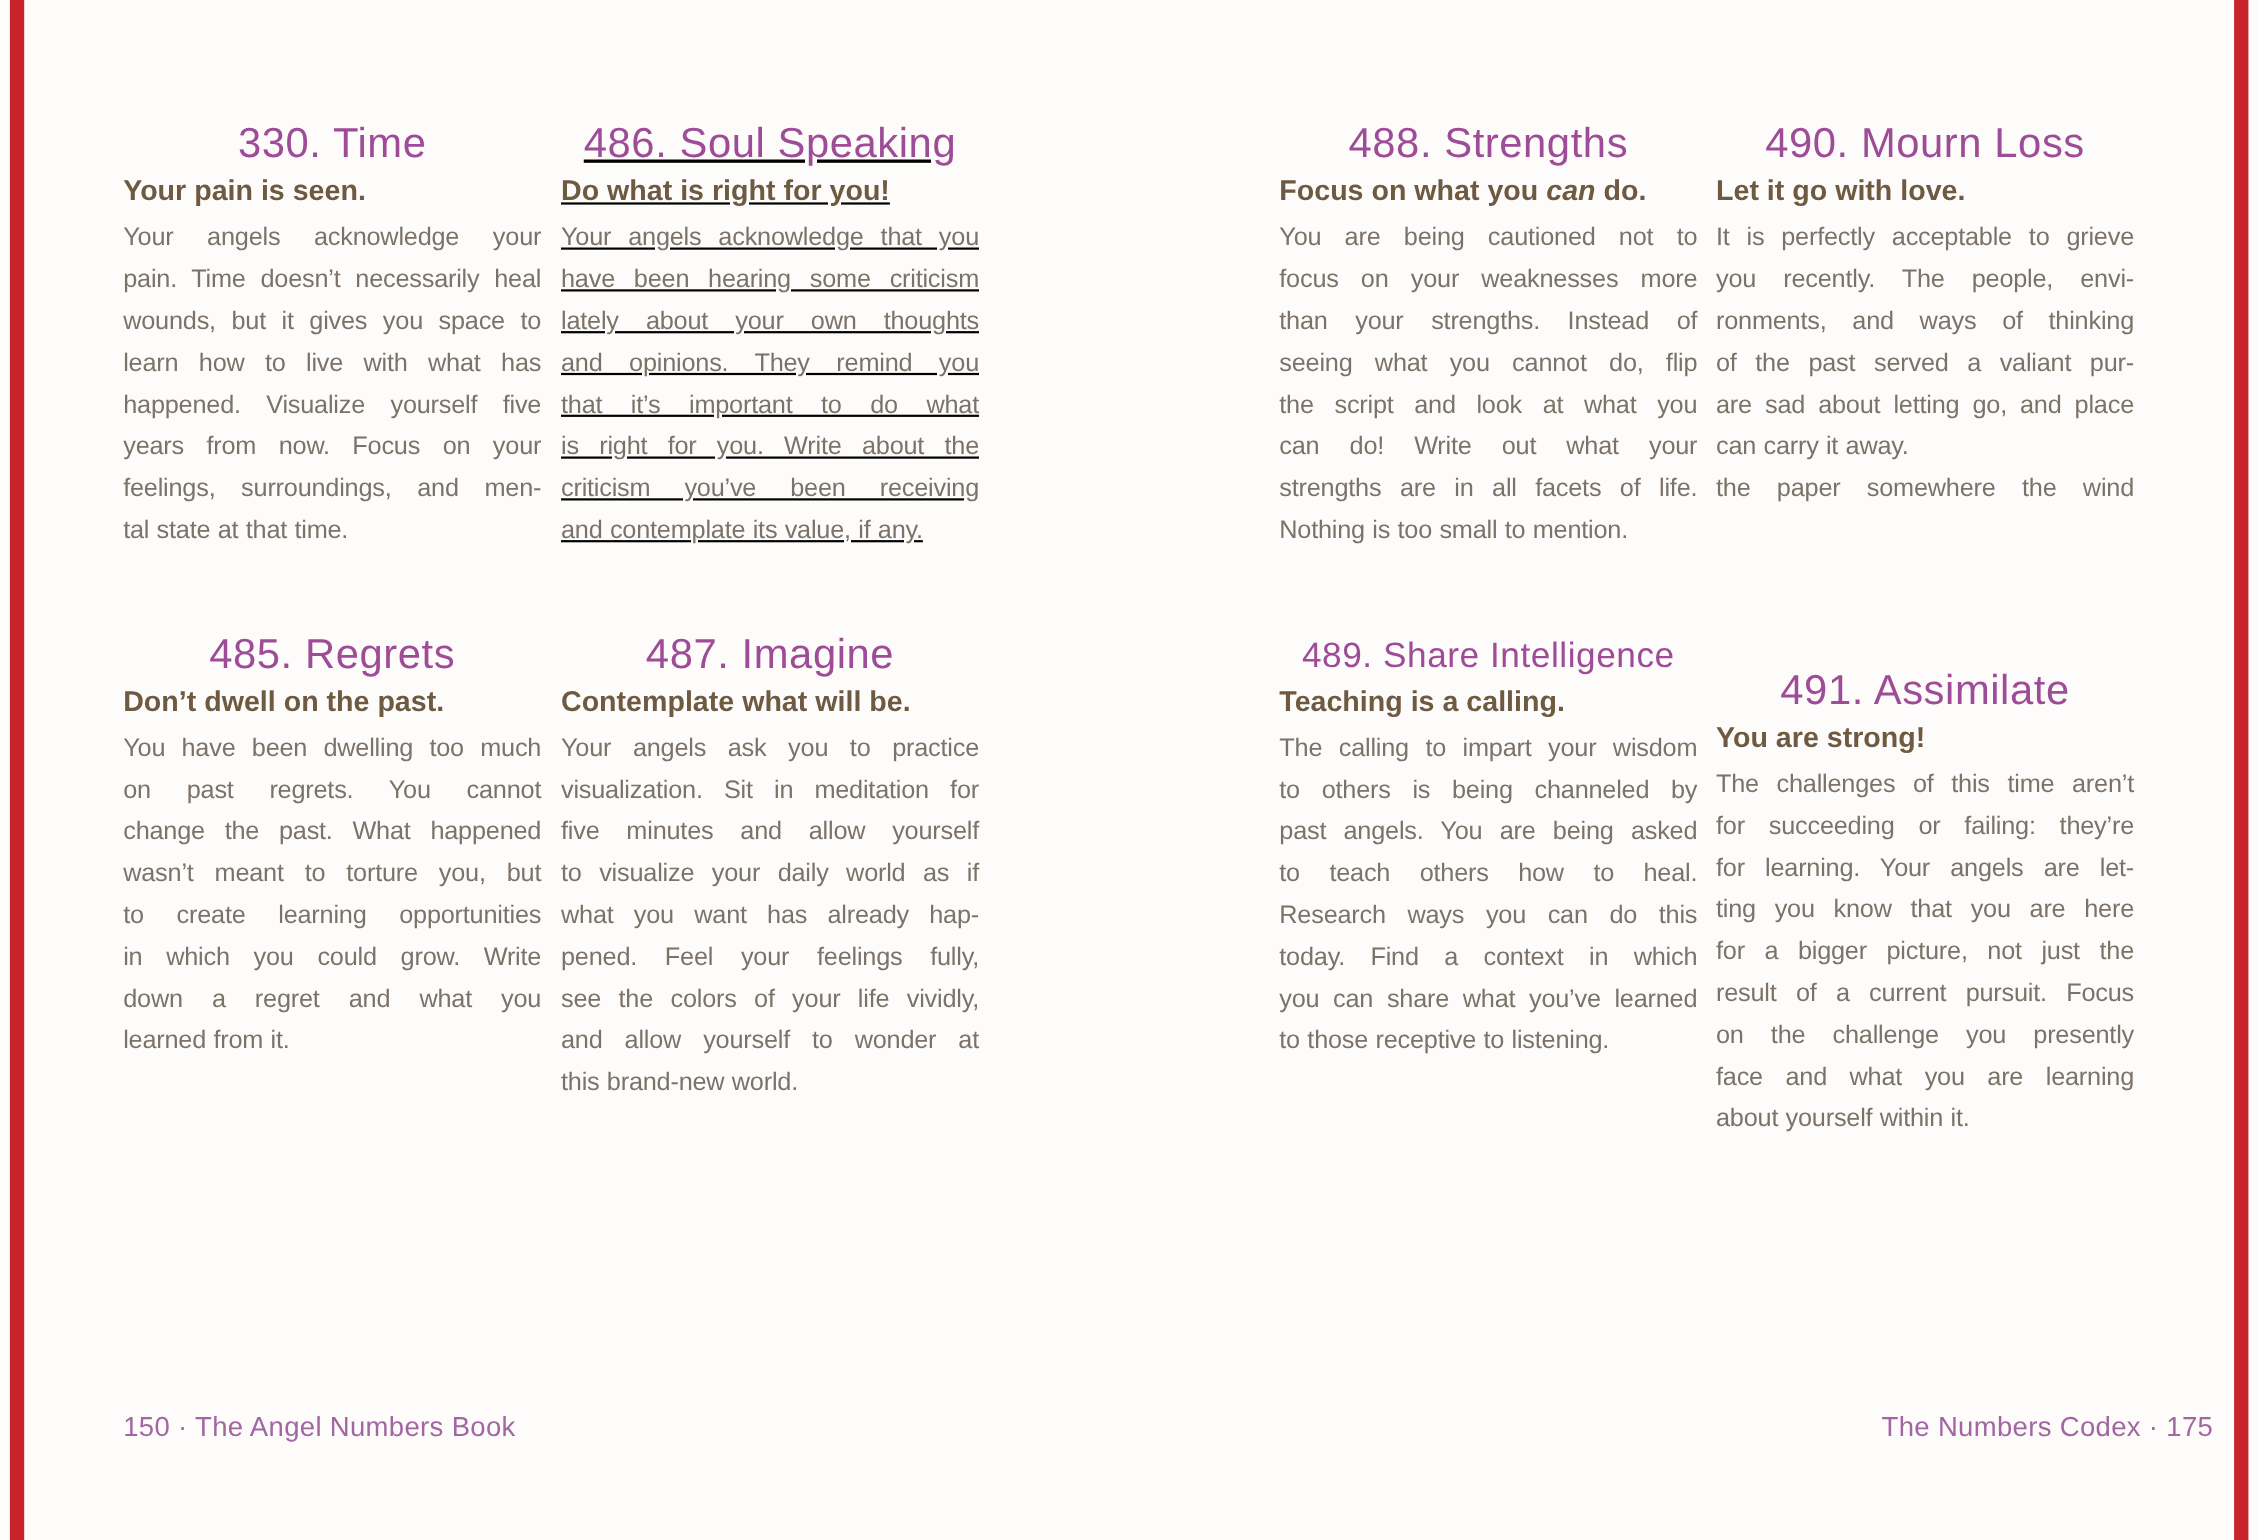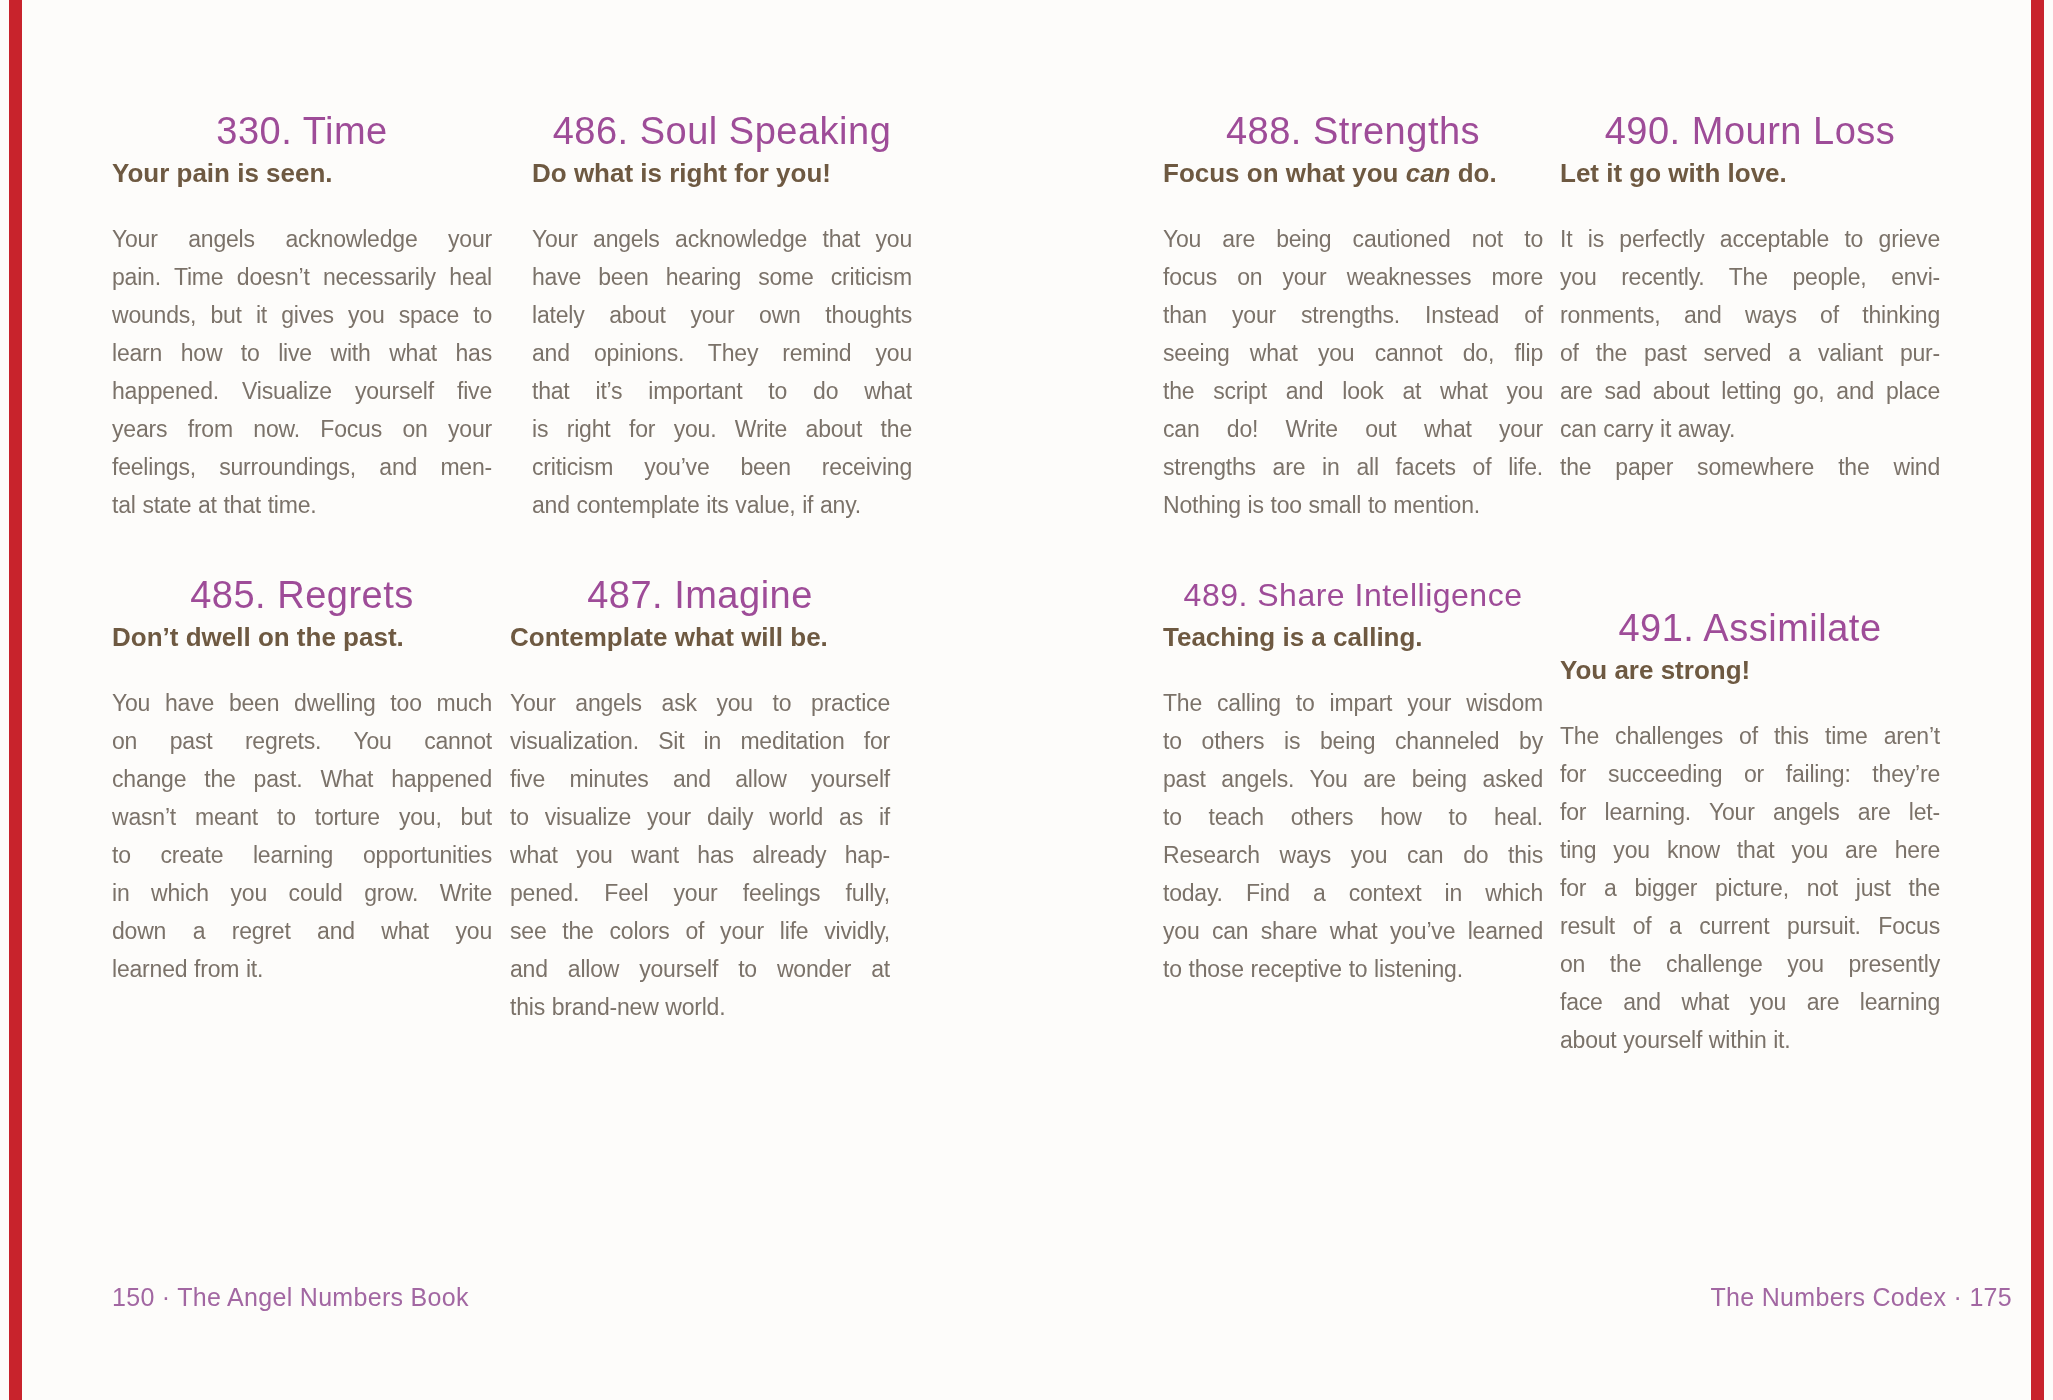--- a/index.html
+++ b/index.html
@@ -14,40 +14,40 @@
   .edge-bar {
     position: absolute; top: 0; bottom: 0; width: 13px;
     background: var(--edge-bar-red, #c8232c);
   }
   .edge-bar.left { left: 9px; }
   .edge-bar.right { right: 9px; }
 
   .entry { position: absolute; width: 380px; }
   .e484 { left: 112px;  top: 108px; }
   .e485 { left: 112px;  top: 572px; }
-  .e486 { left: 532px;  top: 108px; }
+  .e486 { left: 510px;  top: 108px; text-decoration: underline; }
   .e487 { left: 510px;  top: 572px; }
   .e488 { left: 1163px; top: 108px; }
   .e489 { left: 1163px; top: 572px; }
   .e490 { left: 1560px; top: 108px; }
   .e491 { left: 1560px; top: 605px; }
 
   .entry-title {
     font-size: 38px; line-height: 46px; font-weight: 400;
     color: var(--title-purple, #9e4c98);
     text-align: center; letter-spacing: 0.5px; white-space: nowrap;
   }
   .entry-title.title-long { font-size: 32px; }
   .entry-subtitle {
     margin-top: 4px; font-size: 26px; line-height: 30px; font-weight: 700;
     color: var(--subtitle-brown, #6e5941); text-align: left;
   }
   .sub-italic { font-style: italic; }
   .entry-body {
-    margin-top: 32px; font-size: 23px; letter-spacing: -0.2px;
+    margin-top: 8px; font-size: 23px; letter-spacing: -0.2px;
     color: var(--body-text, #7b7269);
   }
   .body-line {
     line-height: 38px; text-align: justify; text-align-last: justify;
     word-spacing: 0.5px; white-space: normal;
   }
   .body-line.last { text-align-last: left; }
 
   .footer {
     position: absolute; top: 1282px; font-size: 25px; line-height: 30px;

